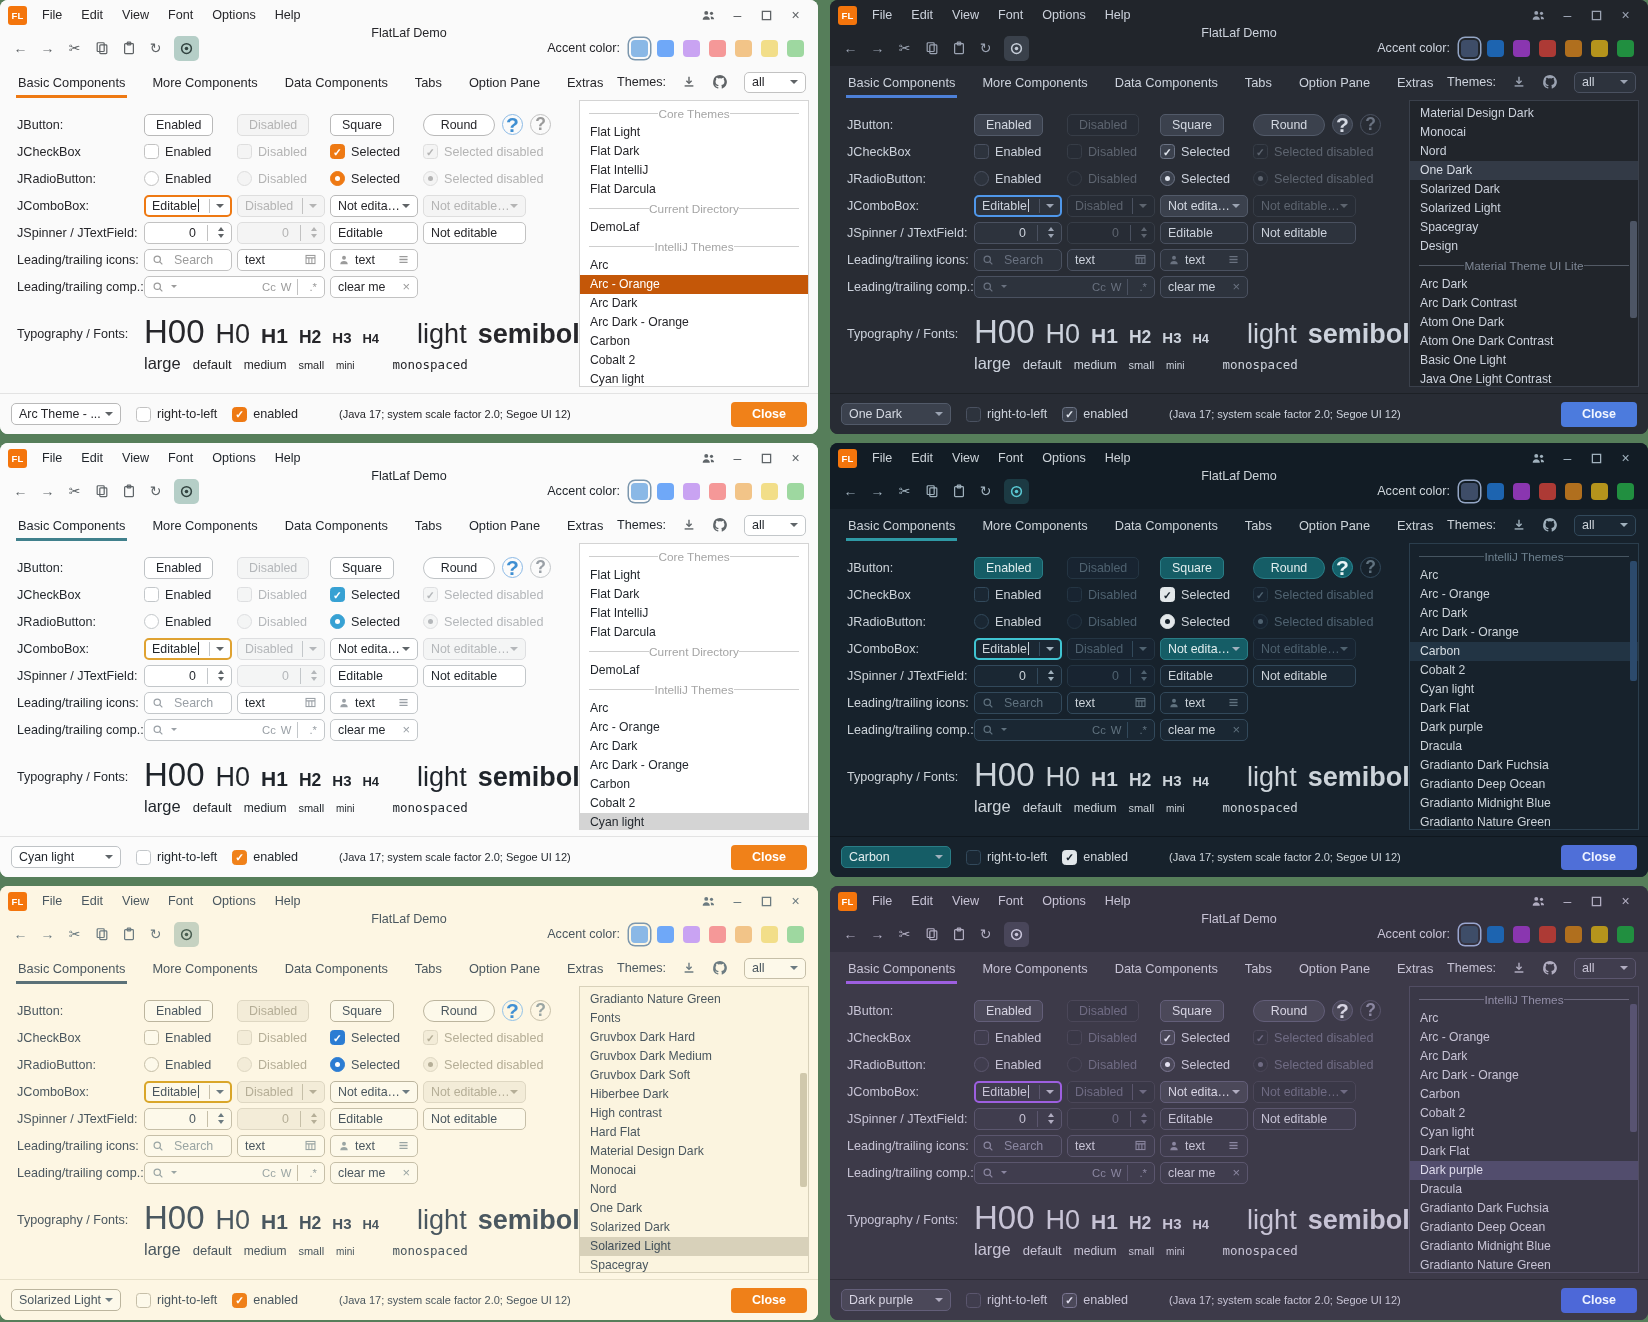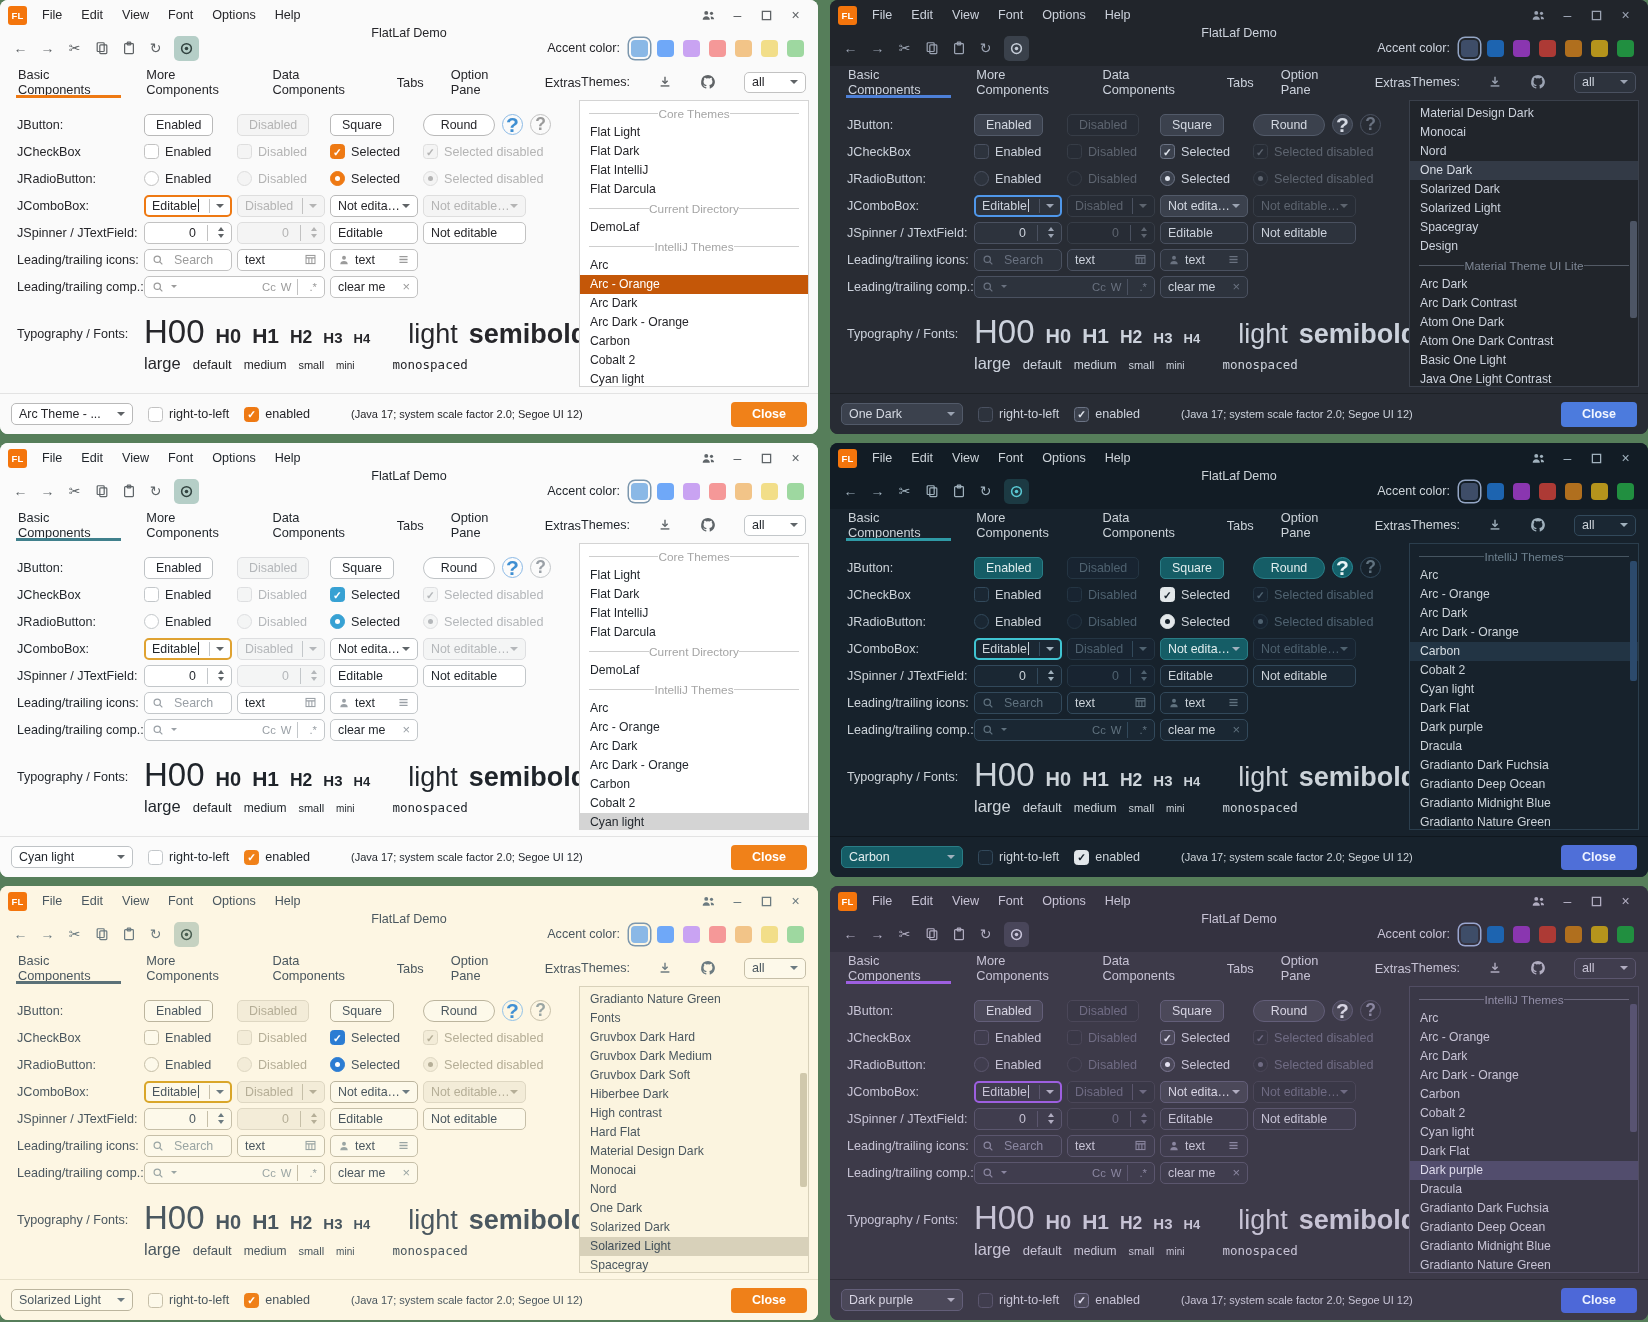--- a/index.html
+++ b/index.html
@@ -23,21 +23,21 @@
   .spacer{flex:1;}
   .accent-label{color:var(--text);margin-right:9px;}
   .swatches{display:flex;align-items:center;gap:9px;margin-right:6px;}
   .swatch{width:17px;height:17px;border-radius:4px;}
   .swatch.sel{box-shadow:0 0 0 2px var(--bar),0 0 0 3.5px var(--swatch-ring);}
   
   .tabsrow{height:32px;flex:0 0 32px;display:flex;align-items:center;padding:0 12px 0 18px;background:var(--bg);}
   .tabs{display:flex;gap:27px;height:100%;align-items:center;}
   .tab{position:relative;height:100%;display:flex;align-items:center;color:var(--text);font-size:12.8px;}
   .tab.active::after{content:"";position:absolute;left:-2px;right:-2px;bottom:0;height:3px;background:var(--accent);}
-  .themes-head{margin-left:auto;display:flex;align-items:center;gap:28px;color:var(--text);}
+  .themes-head{margin-left:auto;display:flex;align-items:center;gap:16px;color:var(--text);}
   .hicon{display:flex;align-items:center;color:var(--icon);}
   .mini-combo{width:62px;height:21px;border:1px solid var(--border);border-radius:5px;background:var(--field);
     display:flex;align-items:center;justify-content:space-between;padding:0 7px;box-sizing:border-box;color:var(--text);}
   
   .content{flex:1;position:relative;background:var(--bg);}
   .rows{padding:13px 0 0 17px;}
   .row{display:grid;grid-template-columns:127px 93px 93px 93px 1fr;align-items:center;height:27px;}
   .row.flexr{display:flex;}
   .row.flexr .lbl{flex:0 0 127px;}
   .lbl{color:var(--text);}
@@ -88,40 +88,40 @@
   .fi.lead{margin-right:5px;}
   .mc{color:var(--muted);font-size:11.3px;margin-left:5px;}
   .xclear{color:var(--muted);font-size:13px;}
   .minicaret{width:0;height:0;border-left:3px solid transparent;border-right:3px solid transparent;
     border-top:3.5px solid var(--muted);margin-left:2px;}
   
   .typo{display:flex;margin-top:13px;}
   .typo .lbl{flex:0 0 127px;margin-top:14px;}
   .typo-main{display:flex;align-items:baseline;gap:11px;}
   .typo-sub{display:flex;align-items:baseline;gap:12px;margin-top:3px;}
-  .h00{font-size:33px;}.h0{font-size:20px;font-weight:bold;}
+  .h00{font-size:33px;}.h0{font-size:27px;}
   .h1{font-size:21px;font-weight:700;}.h2{font-size:17.5px;font-weight:700;}
   .h3{font-size:15px;font-weight:700;}.h4{font-size:13px;font-weight:700;}
   .tlight{font-size:27px;font-weight:300;margin-left:27px;}
   .tsemi{font-size:27px;font-weight:700;}
   .t-large{font-size:16.5px;}.t-default{font-size:13px;}.t-medium{font-size:12px;}
   .t-small{font-size:11px;}.t-mini{font-size:10px;}
   .t-mono{font-size:12.5px;font-family:"DejaVu Sans Mono",monospace;margin-left:26px;}
   
   .themelist{position:absolute;top:2px;right:9px;bottom:6px;width:230px;background:var(--list-bg);
     border:1px solid var(--list-border);overflow:hidden;padding-top:3px;box-sizing:border-box;z-index:5;}
   .titem{height:19px;line-height:19px;padding-left:10px;font-size:12.2px;color:var(--text);white-space:nowrap;}
   .titem.sel{background:var(--sel-bg);color:var(--sel-text);}
   .tsep{height:19px;display:flex;align-items:center;gap:0;padding:0 9px;color:var(--sep-text);font-size:11.8px;white-space:nowrap;}
   .tsep i{flex:1;border-top:1px solid var(--sep-text);opacity:.55;}
   .thumb{position:absolute;right:1px;width:7px;background:var(--scroll);border-radius:2px;}
   
   .bottombar{height:40px;flex:0 0 40px;border-top:1px solid var(--divider);display:flex;align-items:center;
     padding:0 11px;gap:15px;background:var(--bg);}
-  .theme-combo{width:122px;justify-content:space-between;}
+  .theme-combo{width:110px;justify-content:space-between;}
   .status{flex:1;margin-left:26px;color:var(--text);font-size:11px;}
   .closebtn{height:25px;min-width:76px;border:none;border-radius:4px;background:var(--close-bg);
     color:var(--close-text);font-weight:700;font-size:12.5px;font-family:inherit;}
   svg{display:block;}
 </style>
 </head>
 <body>
 
 <div class="grid" id="grid">
 <section class="panel light" style="--bg: #fafafa; --bar: #fafafa; --text: #26262a; --muted: #9b9b9b; --icon: #5f6366; --border: #c2c2c2; --border-dis: #dedede; --field: #ffffff; --field-dis: #f4f4f4; --btn-bg: #ffffff; --btn-border: #b9b9b9; --btn-text: #26262a; --dis-text: #b4b4b4; --accent: #ee7913; --focus: #ee7913; --check-bg: #ee7913; --check-fg: #ffffff; --check-border: #ee7913; --a2-bg: #ee7913; --a2-fg: #ffffff; --a2-border: #ee7913; --sel-bg: #c45708; --sel-text: #ffffff; --list-bg: #ffffff; --list-border: #d4d4d4; --sep-text: #a5a5a5; --close-bg: #f08119; --close-text: #ffffff; --eye-bg: #b5cec7; --eye-fg: #324340; --help1-bg: #fafafa; --help1-fg: #3f8fd2; --help1-border: #8cbae6; --scroll: #c9c9c9; --divider: #e3e3e3; --swatch-ring: #7c97ae;">

